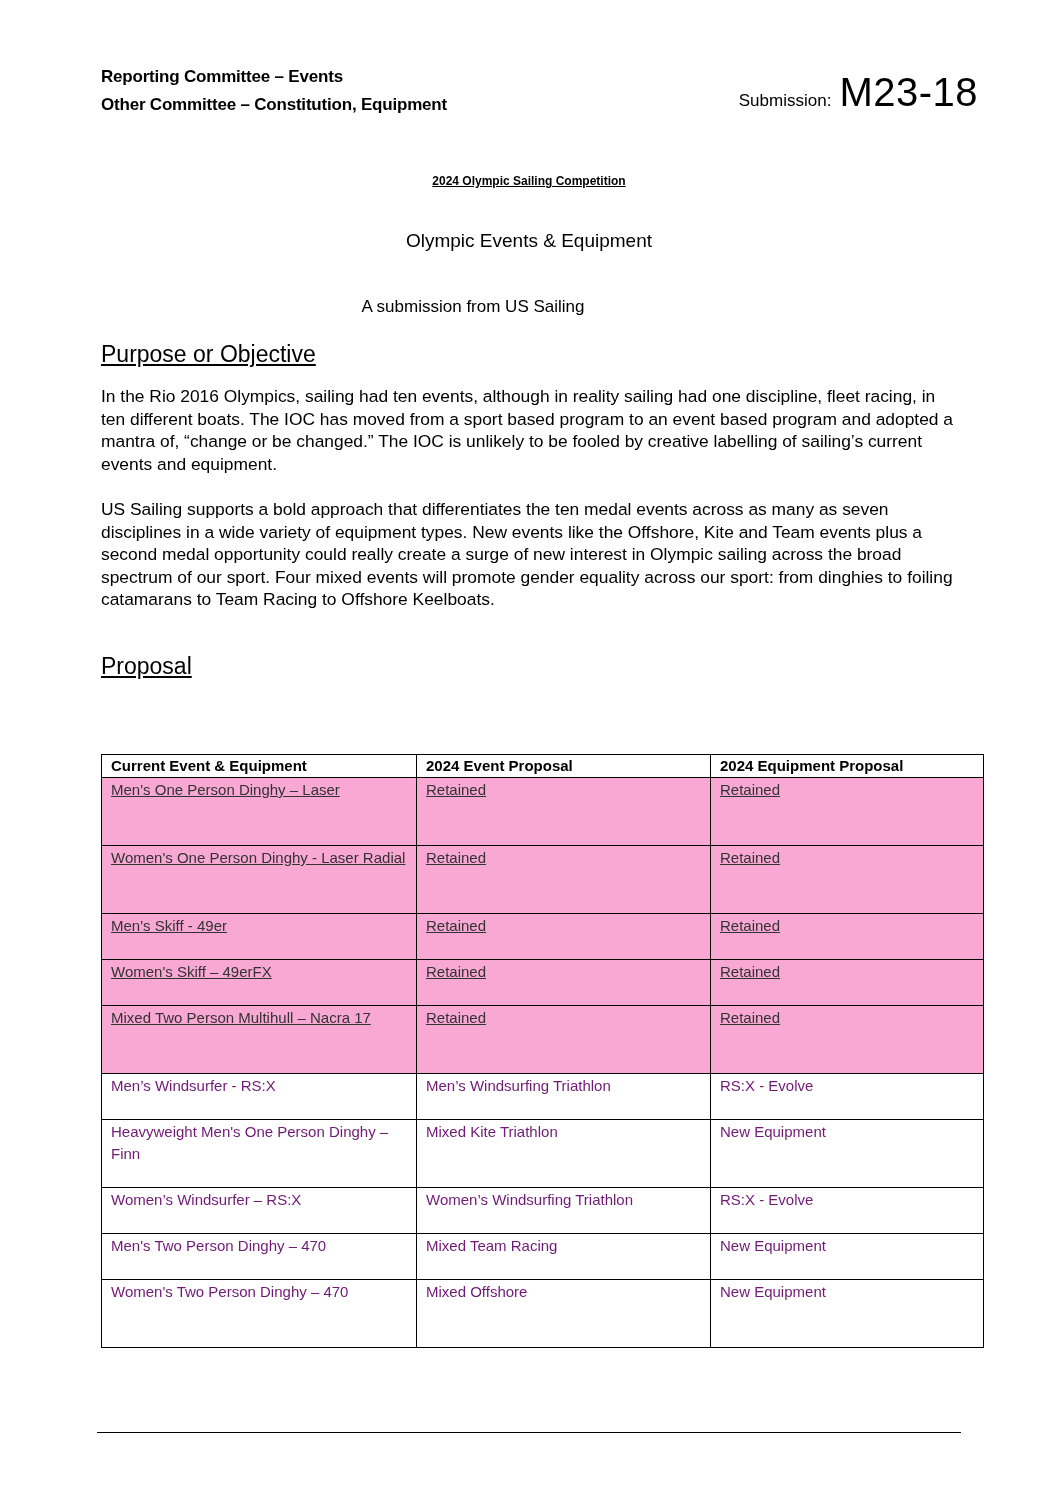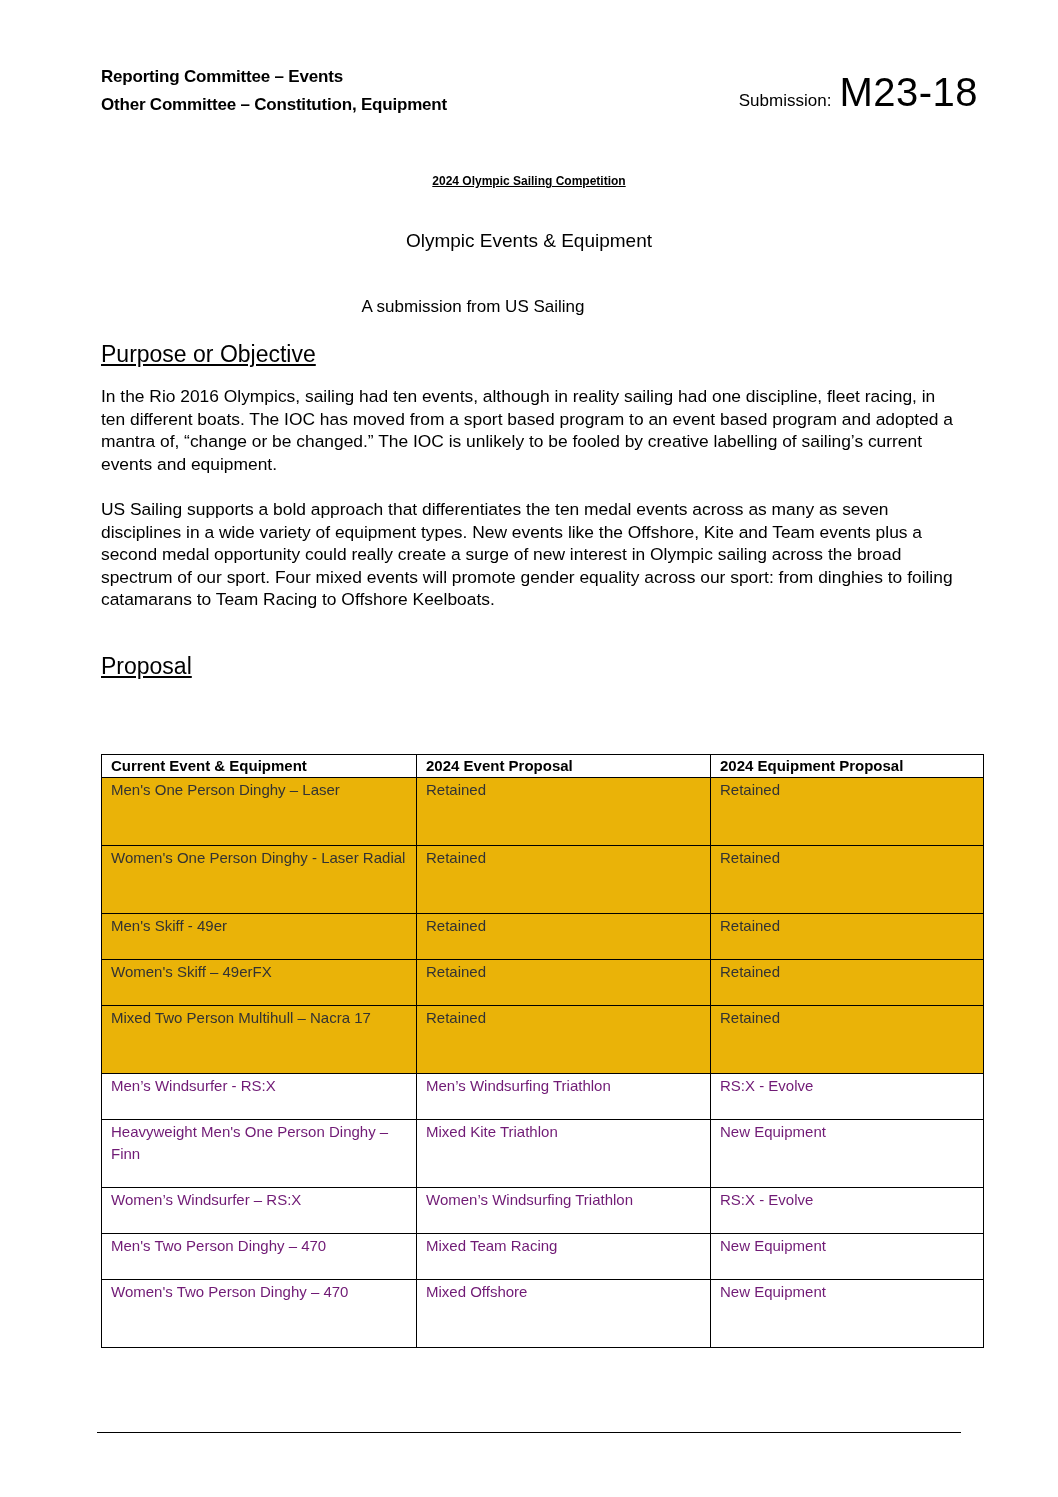--- a/index.html
+++ b/index.html
@@ -41,21 +41,21 @@
     table.proposal {
       position: absolute; left: 101px; top: 717px; width: 883px;
       border-collapse: collapse; font-size: 15px; margin-top: 37px;
     }
     table.proposal th, table.proposal td {
       border: 1.5px solid #000; vertical-align: top; text-align: left;
       padding: 1px 9px 0 9px; line-height: 22px;
     }
     table.proposal th { font-weight: bold; height: 21px; padding-top: 0; }
     table.proposal td { color: #701a75; }
-    tr.shaded td { background: #eab308; color: #333; }
+    tr.shaded td { background: #f9a8d4; color: #333; text-decoration: underline; }
     .col1 { width: 296px; }
     .col2 { width: 275px; }
     .footer-rule {
       position: absolute; left: 97px; top: 1432px; width: 864px;
       height: 0; border-top: 1.5px solid #000;
     }
   </style>
 </head>
 <body>
 

